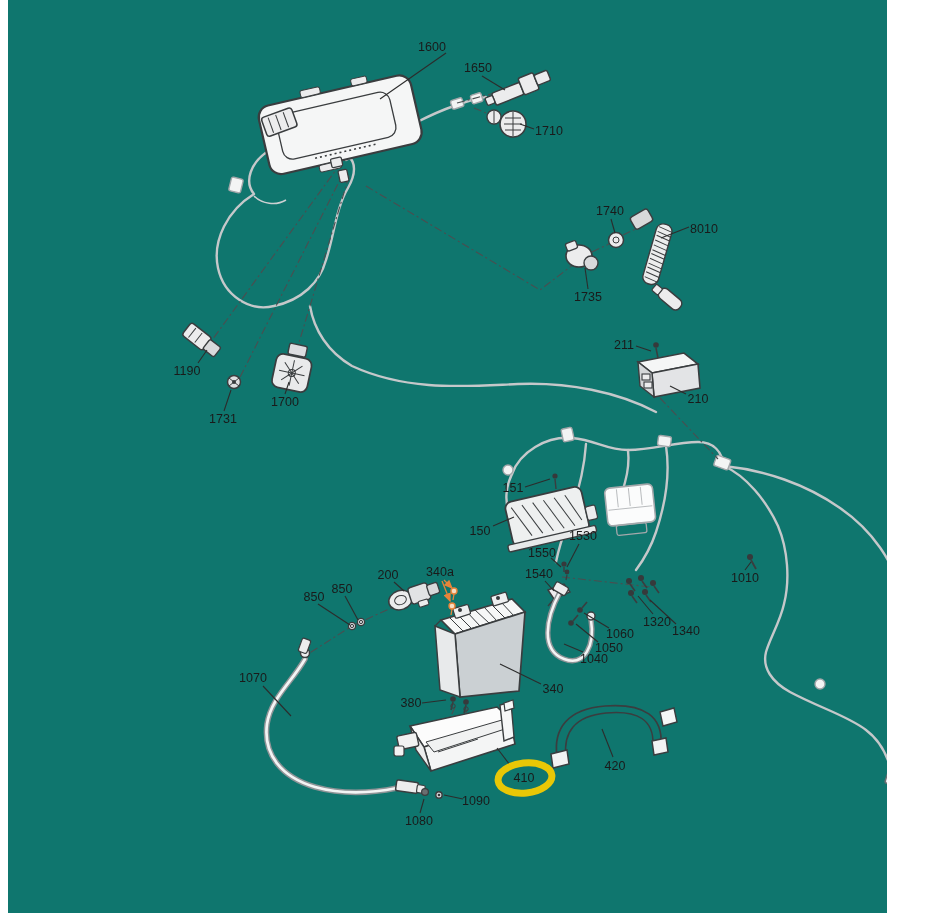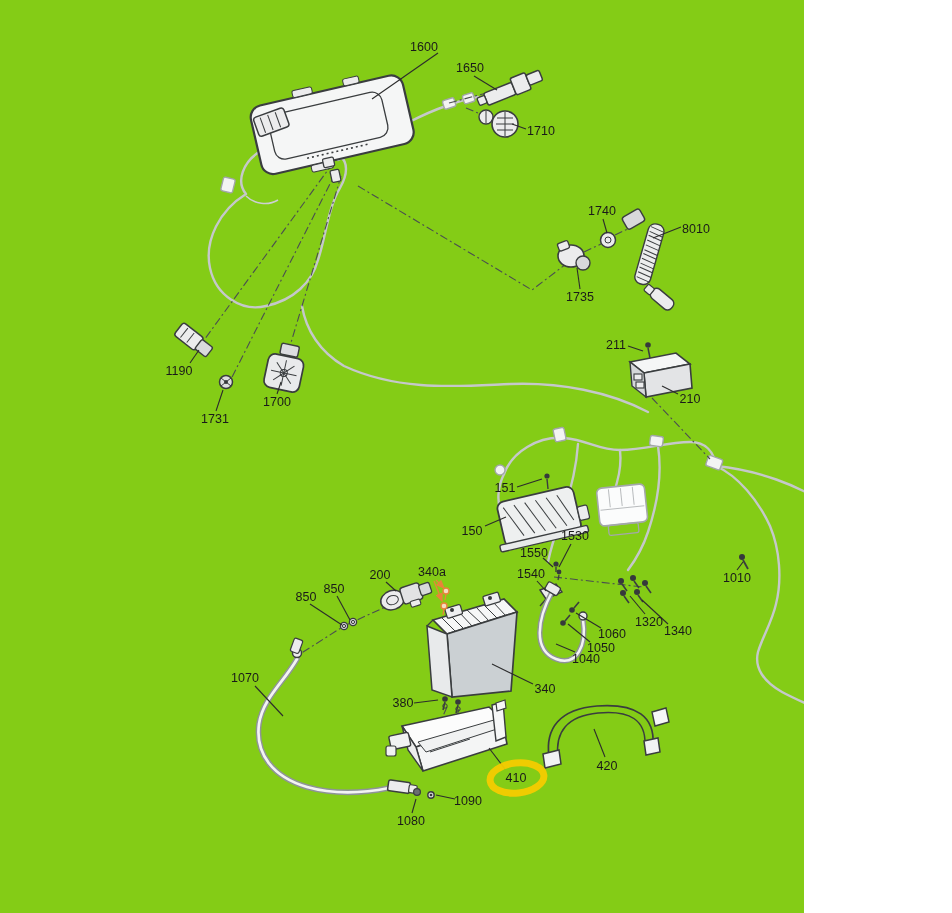--- a/index.html
+++ b/index.html
@@ -1,17 +1,17 @@
 <!DOCTYPE html>
 <html style="--accent: #E8843A; --hl: #F4CB00; --ink: #1a1a1a;"><head>
 <meta charset="utf-8">
 <style>
   :root{ --accent:#E8843A; --hl:#F4CB00; --ink:#1a1a1a; }
   html,body{margin:0;padding:0;background:#ffffff;}
-  .stage{position:relative;width:804px;height:913px;background:#84cc16;overflow:hidden;}
+  .stage{position:relative;width:879px;height:913px;background:#0f766e;overflow:hidden;margin-left:8px;}
   svg{display:block;}
   .harness{stroke:#c5c8ca;stroke-width:2.4;fill:none;stroke-linecap:round;stroke-linejoin:round;}
   .hthin{stroke:#ccd0d2;stroke-width:1.5;fill:none;}
   .lconn{stroke:#a2a6a9;fill:#f3f4f4;stroke-width:1.4;}
   .dashdot{stroke:#4a4e50;stroke-width:1.1;fill:none;stroke-dasharray:8 3 2 3;}
   .leader{stroke:#2c2c2c;stroke-width:1.1;fill:none;}
   .pl{stroke:#3a3d3f;fill:none;}
   .pf{stroke:#3a3d3f;fill:#ececed;}
   .pfl{stroke:#3a3d3f;fill:#f5f6f6;}
   .dk{fill:#36393b;stroke:none;}

